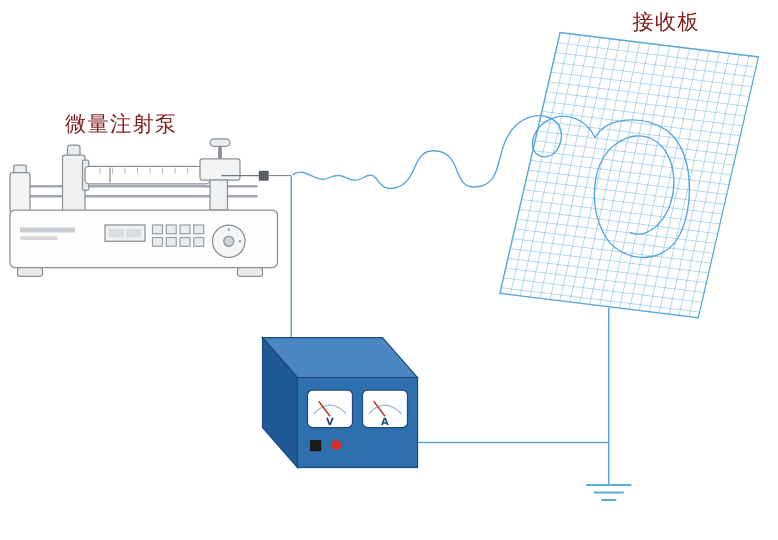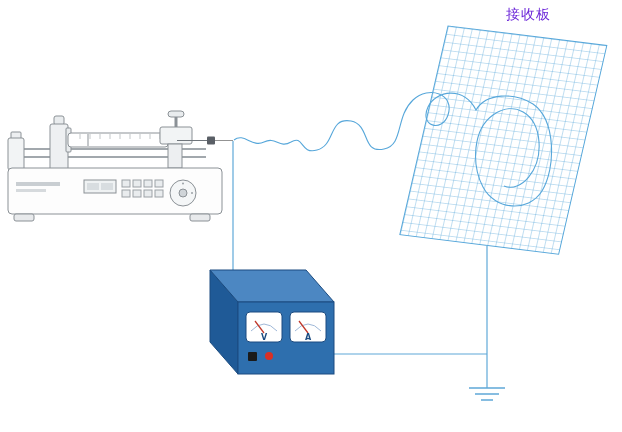--- a/index.html
+++ b/index.html
@@ -1,21 +1,21 @@
 <!DOCTYPE html>
 <html><head>
 <meta charset="utf-8">
 <style>
   html,body{margin:0;padding:0;background:#ffffff;}
   .stage{
     position:relative;width:622px;height:432px;background:#ffffff;overflow:hidden;
     font-family:"DejaVu Sans","Liberation Sans",sans-serif;
   }
   .stage svg{position:absolute;left:0;top:0;}
-  .label{position:absolute;font-size:14px;color:#6d28d9;letter-spacing:1px;white-space:nowrap;}
+  .label{position:absolute;font-size:17px;color:#7f1d1d;letter-spacing:1px;white-space:nowrap;}
   svg text{font-family:"DejaVu Sans","Liberation Sans",sans-serif;font-weight:bold;}
 </style>
 </head>
 <body>
 
 <div class="stage">
 
   <svg width="622" height="432" viewBox="0 0 622 432">
     <defs>
       <pattern id="grid" width="8" height="8" patternUnits="userSpaceOnUse">
@@ -119,14 +119,15 @@
       <circle cx="183" cy="193" r="13" fill="#F4F6F7"></circle>
       <circle cx="183" cy="193" r="4" fill="#CFD4D8"></circle>
       <circle cx="183" cy="183.5" r="1" fill="#9BA1A6" stroke="none"></circle>
       <circle cx="192" cy="193" r="1" fill="#9BA1A6" stroke="none"></circle>
 
       <rect x="14" y="214" width="20" height="7" rx="2" fill="#E8EAEC"></rect>
       <rect x="190" y="214" width="20" height="7" rx="2" fill="#E8EAEC"></rect>
     </g>
   </svg>
 
+  <div class="label" style="left:52px;top:88px">微量注射泵</div>
   <div class="label" style="left:506px;top:6px">接收板</div>
 </div>
 
 </body></html>

